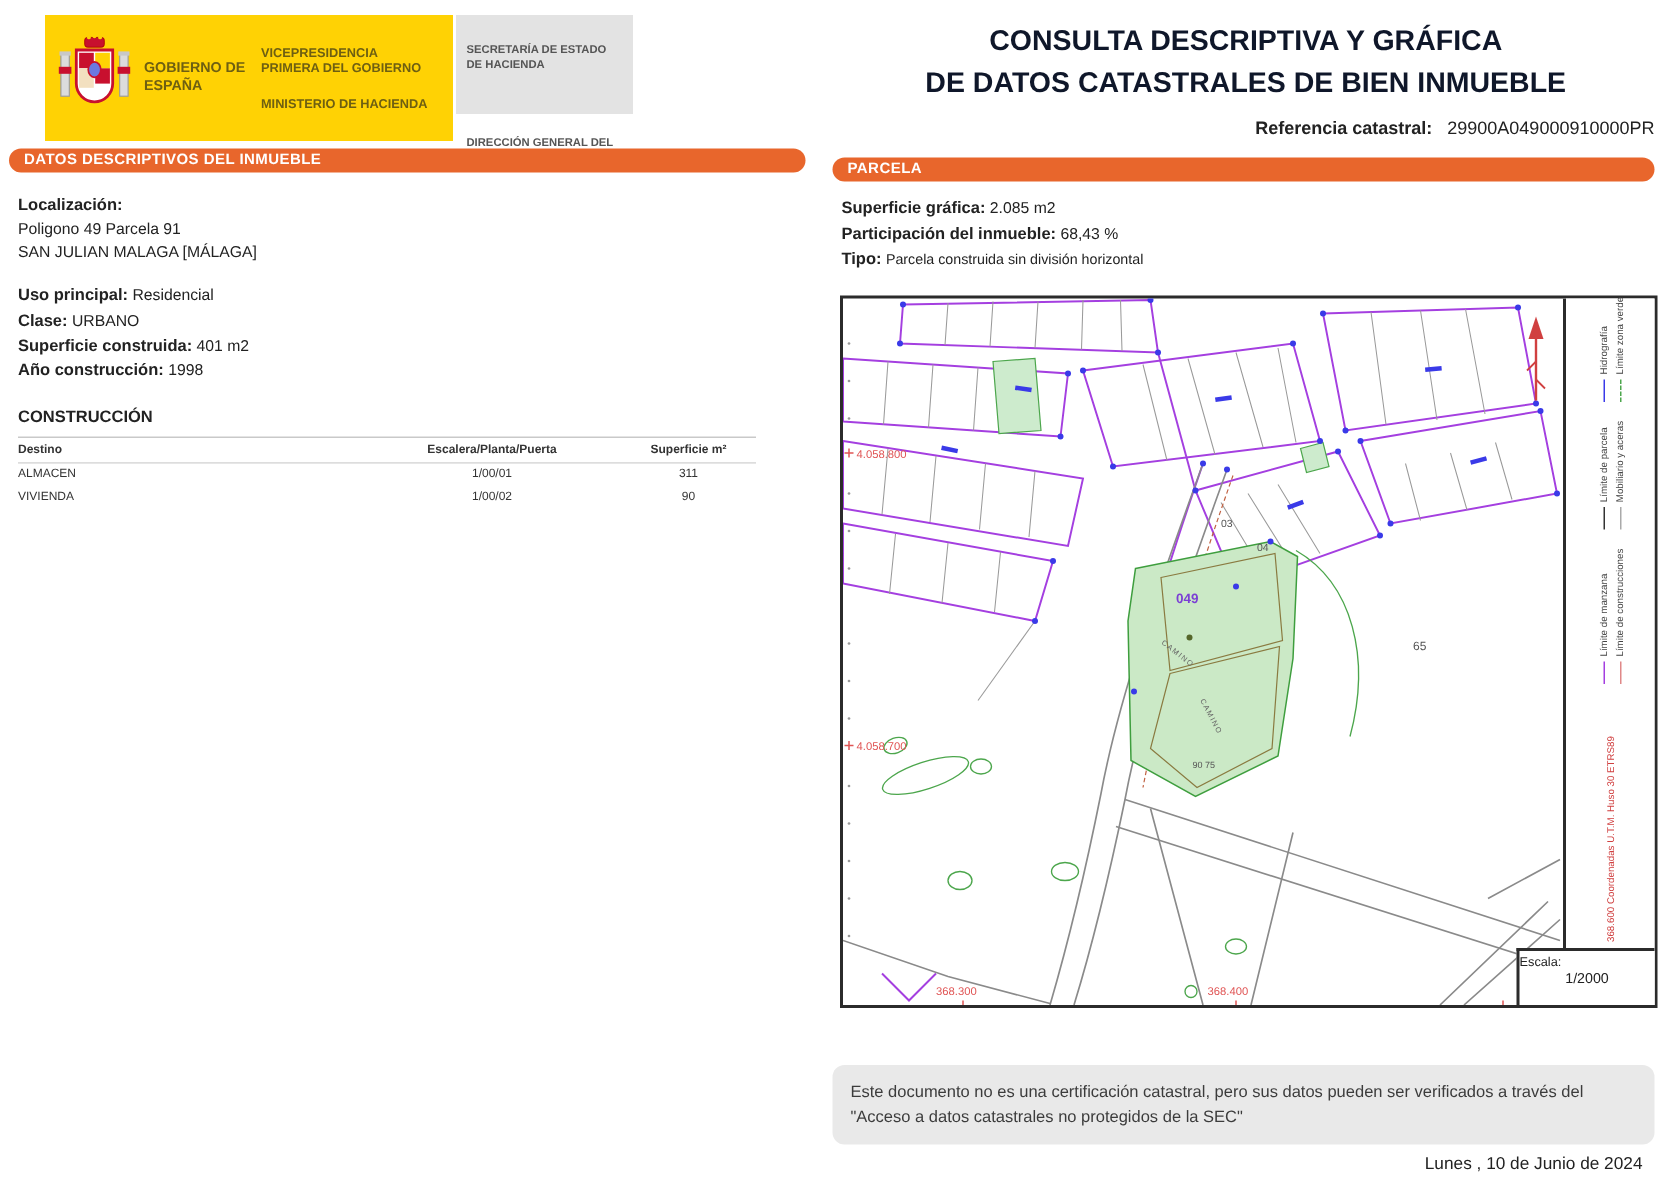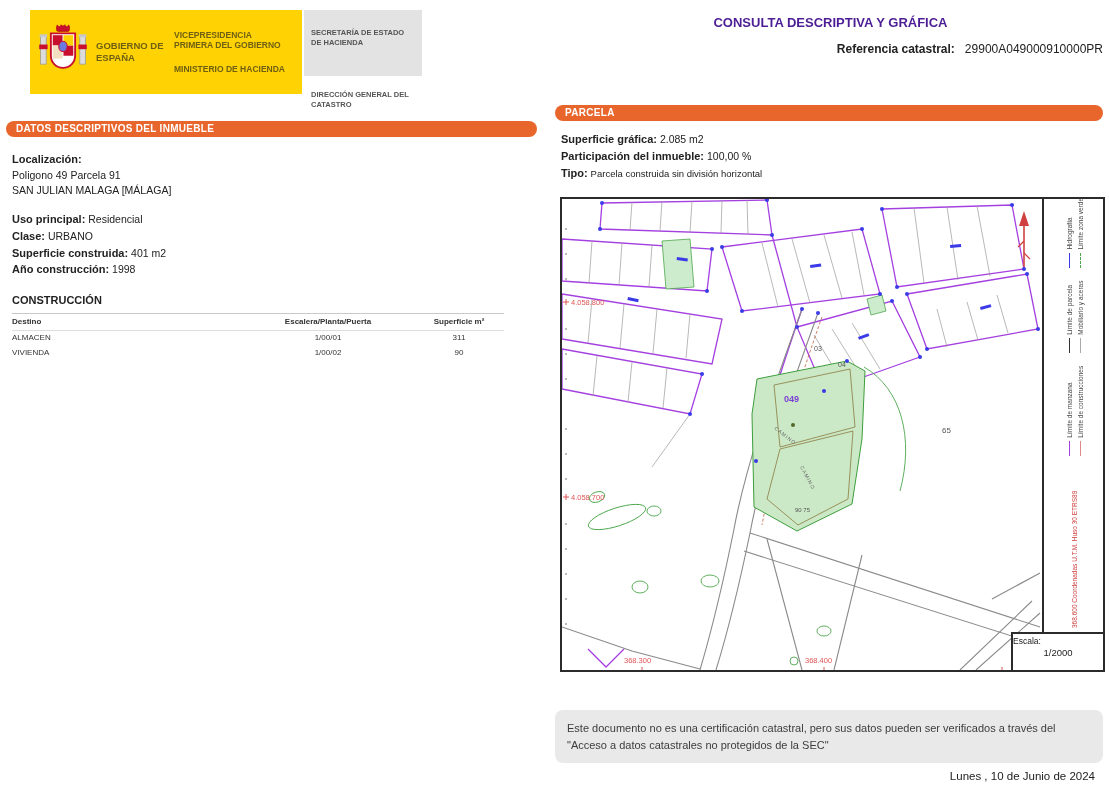--- a/index.html
+++ b/index.html
@@ -11,27 +11,27 @@
   .logo-block{position:absolute;left:30px;top:10px;display:flex;}
   .logo-yellow{width:272px;height:84px;background:#FFD204;display:flex;align-items:center;}
   .coat{width:66px;display:flex;justify-content:center;}
   .gob-text{width:72px;font-weight:bold;font-size:9.5px;line-height:1.25;color:#6e5f12;}
   .min-col{width:118px;font-weight:bold;font-size:8.5px;line-height:1.25;color:#6e5f12;padding-left:6px;}
   .min-col .m2{margin-top:13px;}
   .logo-right{width:118px;margin-left:2px;}
   .gray-box{background:#E3E3E3;color:#555;font-weight:bold;font-size:7.5px;line-height:1.35;padding:18px 7px;height:30px;}
   .dgc{color:#555;font-size:7.5px;font-weight:600;line-height:1.35;padding:14px 7px 0 7px;}
   .title-block{position:absolute;left:558px;top:14px;width:545px;text-align:center;}
-  .title-block .t{font-size:13px;font-weight:bold;color:#4c1d95;line-height:1.45;}
+  .title-block .t{font-size:19px;font-weight:bold;color:#0f172a;line-height:1.45;}
   .ref-row{margin-top:9px;font-size:12px;text-align:right;}
   .ref-row .lbl{font-weight:bold;margin-right:10px;}
   
   .bar{height:16px;background:#E8662C;border-radius:8px;color:#fff;font-weight:bold;
        font-size:10px;line-height:16px;padding-left:10px;letter-spacing:.3px;}
-  .panel-left{position:absolute;left:6px;top:121px;width:531px;}
+  .panel-left{position:absolute;left:6px;top:99px;width:531px;}
   .panel-right{position:absolute;left:555px;top:105px;width:548px;}
   .pl-content{padding:12px 4px 0 6px;font-size:10.5px;line-height:1.5;}
   .fld b{font-size:11px;}
   .sec-title{font-weight:bold;font-size:11px;margin-top:14px;}
   .loc-lines{margin-bottom:12px;}
   table.cons{width:492px;border-collapse:collapse;margin-top:4px;font-size:8px;color:#333;}
   table.cons th{font-weight:bold;text-align:left;border-top:1px solid #c9c9c9;border-bottom:1px solid #dddddd;padding:2px 0;}
   table.cons td{padding:1.5px 0;}
   table.cons th:nth-child(2),table.cons td:nth-child(2){text-align:center;}
   table.cons th:nth-child(3),table.cons td:nth-child(3){text-align:center;width:90px;}
@@ -100,20 +100,21 @@
     </div>
   </div>
   <div class="logo-right">
     <div class="gray-box">SECRETARÍA DE ESTADO DE HACIENDA</div>
     <div class="dgc">DIRECCIÓN GENERAL DEL CATASTRO</div>
   </div>
 </div>
 
 <div class="title-block">
   <div class="t">CONSULTA DESCRIPTIVA Y GRÁFICA</div>
+  <div class="t">DE DATOS CATASTRALES DE BIEN INMUEBLE</div>
   <div class="ref-row">
     <span class="lbl">Referencia catastral:</span><span>29900A049000910000PR</span>
   </div>
 </div>
 
 <div class="panel-left">
   <div class="bar">DATOS DESCRIPTIVOS DEL INMUEBLE</div>
   <div class="pl-content">
     <div class="sec-title" style="margin-top:2px;">Localización:</div>
     <div class="loc-lines">
@@ -146,21 +147,21 @@
         </tr>
       </tbody>
     </table>
   </div>
 </div>
 
 <div class="panel-right">
   <div class="bar">PARCELA</div>
   <div class="pr-content">
     <div><b>Superficie gráfica:</b> <span>2.085 m2</span></div>
-    <div><b>Participación del inmueble:</b> <span>100,00 %</span></div>
+    <div><b>Participación del inmueble:</b> <span>68,43 %</span></div>
     <div><b>Tipo:</b> <span class="tipo-val">Parcela construida sin división horizontal</span></div>
   </div>
 </div>
 
 <div class="map-box">
   <svg class="map-svg" width="480" height="471" viewBox="0 0 480 471">
 
     <g stroke="#A43FE0" stroke-width="1.3" fill="none">
       <path d="M40,4 L205,1 L210,36 L38,30 Z"></path>
       <path d="M0,40 L150,50 L145,92 L0,82 Z"></path>

